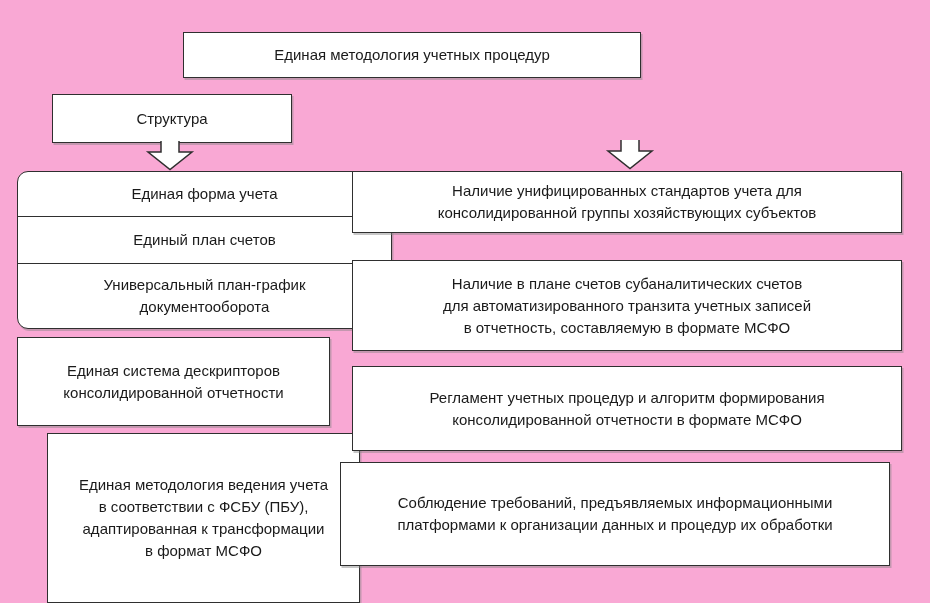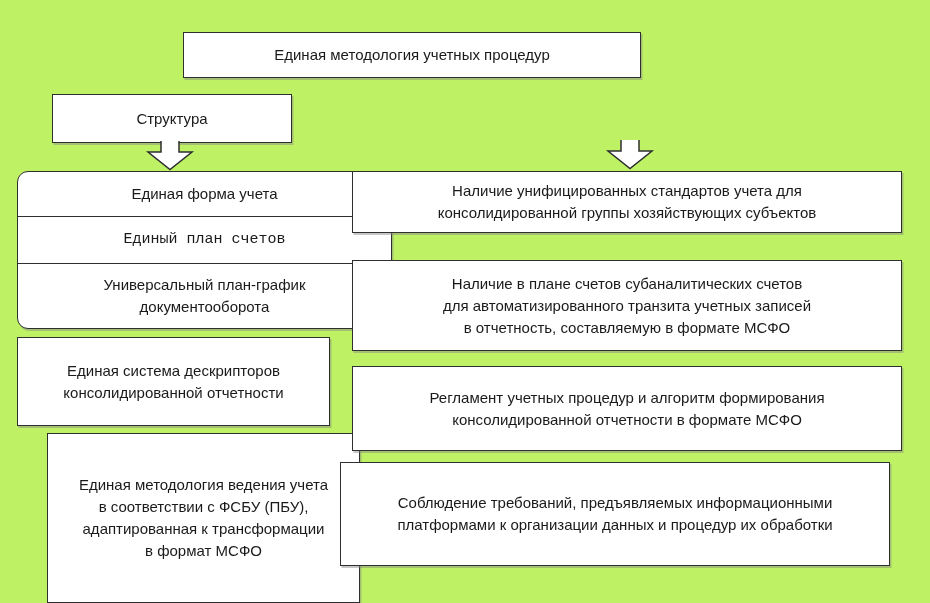--- a/index.html
+++ b/index.html
@@ -4,21 +4,21 @@
 <style>
   html, body {
     margin: 0;
     padding: 0;
     background: #ffffff;
   }
   .canvas {
     position: relative;
     width: 930px;
     height: 603px;
-    background: #bef264;
+    background: #f9a8d4;
     font-family: "Liberation Sans", sans-serif;
     color: #1a1a1a;
     overflow: hidden;
   }
   .box {
     position: absolute;
     box-sizing: border-box;
     background: #ffffff;
     border: 1.5px solid #2f2f2f;
     display: flex;
@@ -57,21 +57,21 @@
     overflow: visible;
   }
   
   .title-box        { left: 183px; top: 32px;  width: 458px; height: 46px; }
   .structure-header { left: 52px;  top: 94px;  width: 240px; height: 49px; }
   .requirements-header { left: 510px; top: 93px; width: 240px; height: 49px; }
   .arrow-left  { left: 146px; top: 141px; }
   .arrow-right { left: 606px; top: 140px; }
   .structure-stack { left: 17px; top: 171px; width: 375px; height: 158px; border-radius: 11px; }
   .stack-row-1 { height: 44px; }
-  .stack-row-2 { height: 47px; font-family: Liberation Mono, monospace; }
+  .stack-row-2 { height: 47px; }
   .stack-row-3 { flex: 1; }
   .left-box-a { left: 17px; top: 337px; width: 313px; height: 89px; }
   .left-box-b { left: 17px; top: 433px; width: 313px; height: 170px; margin-left: 30px; }
   .right-box-0 { left: 352px; top: 171px; width: 550px; height: 62px; }
   .right-box-1 { left: 352px; top: 260px; width: 550px; height: 91px; }
   .right-box-2 { left: 352px; top: 366px; width: 550px; height: 85px; }
   .right-box-3 { left: 340px; top: 462px; width: 550px; height: 104px; }
 </style>
 </head>
 <body>

